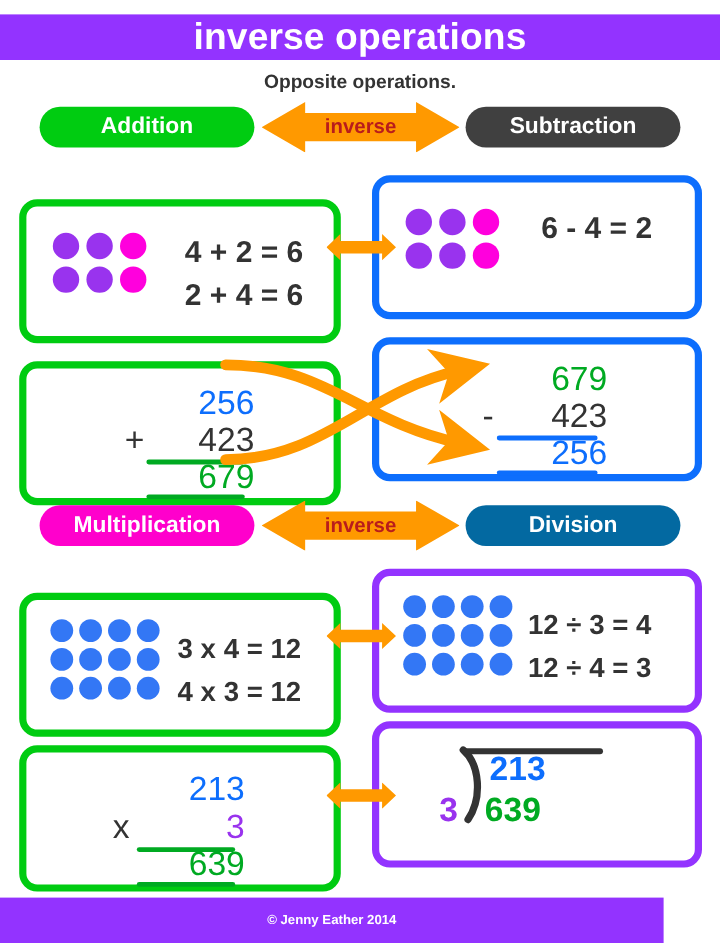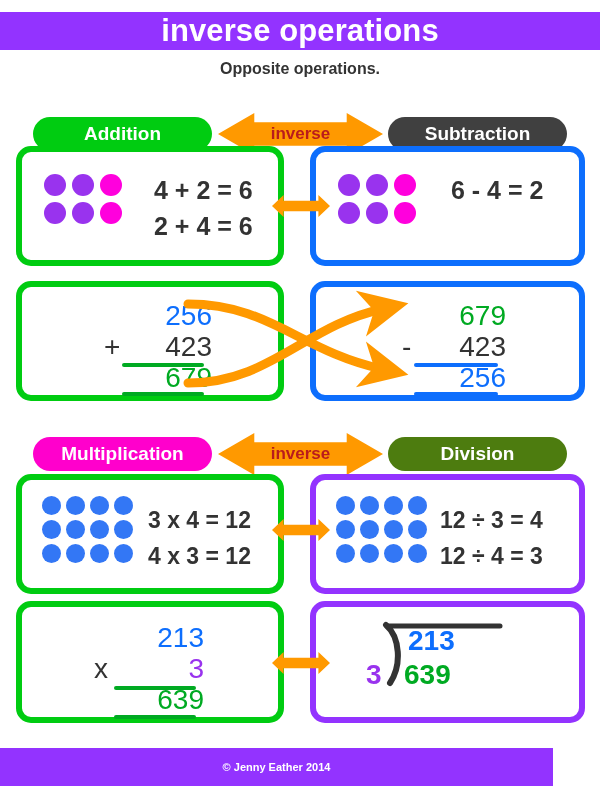--- a/index.html
+++ b/index.html
@@ -47,41 +47,41 @@
     font-weight: bold;
   }
 
   
   .label-row {
     position: absolute;
     left: 0;
     width: 600px;
     height: 34px;
   }
-  .row1-labels { top: 117px; }
-  .row2-labels { top: 421px; margin-top: 16px; }
+  .row1-labels { top: 89px; }
+  .row2-labels { top: 421px; }
 
   .pill {
     position: absolute;
     height: 34px;
     border-radius: 17px;
     display: flex;
     align-items: center;
     justify-content: center;
     color: #ffffff;
     font-size: 19px;
     font-weight: bold;
   }
   .pill-left  { left: 33px;  width: 179px; }
   .pill-right { left: 388px; width: 179px; }
 
   .pill-green   { background: #00cc11; }
   .pill-blue    { background: #404040; }
   .pill-magenta { background: #ff00cc; }
-  .pill-purple  { background: #4d7c0f; }
+  .pill-purple  { background: #0369a1; }
 
   
   .inverse-arrow {
     position: absolute;
     left: 218px;
     top: -4px;
     width: 165px;
     height: 42px;
   }
   .inverse-arrow .shape {
@@ -117,21 +117,21 @@
     position: absolute;
     background: #ffffff;
     border-style: solid;
     border-width: 6px;
     border-radius: 15px;
     box-sizing: border-box;
   }
   .box-left  { left: 16px;  width: 268px; }
   .box-right { left: 310px; width: 275px; }
 
-  .b-green  { border-color: #00cc11; }
+  .b-green  { border-color: #00cc11; margin-top: 20px; }
   .b-blue   { border-color: #0d6efd; }
   .b-purple { border-color: #9333ff; }
 
   .r1 { top: 146px; height: 120px; }
   .r2 { top: 281px; height: 120px; }
   .r3 { top: 474px; height: 120px; }
   .r4 { top: 601px; height: 122px; }
 
   
   .mini-arrow {

